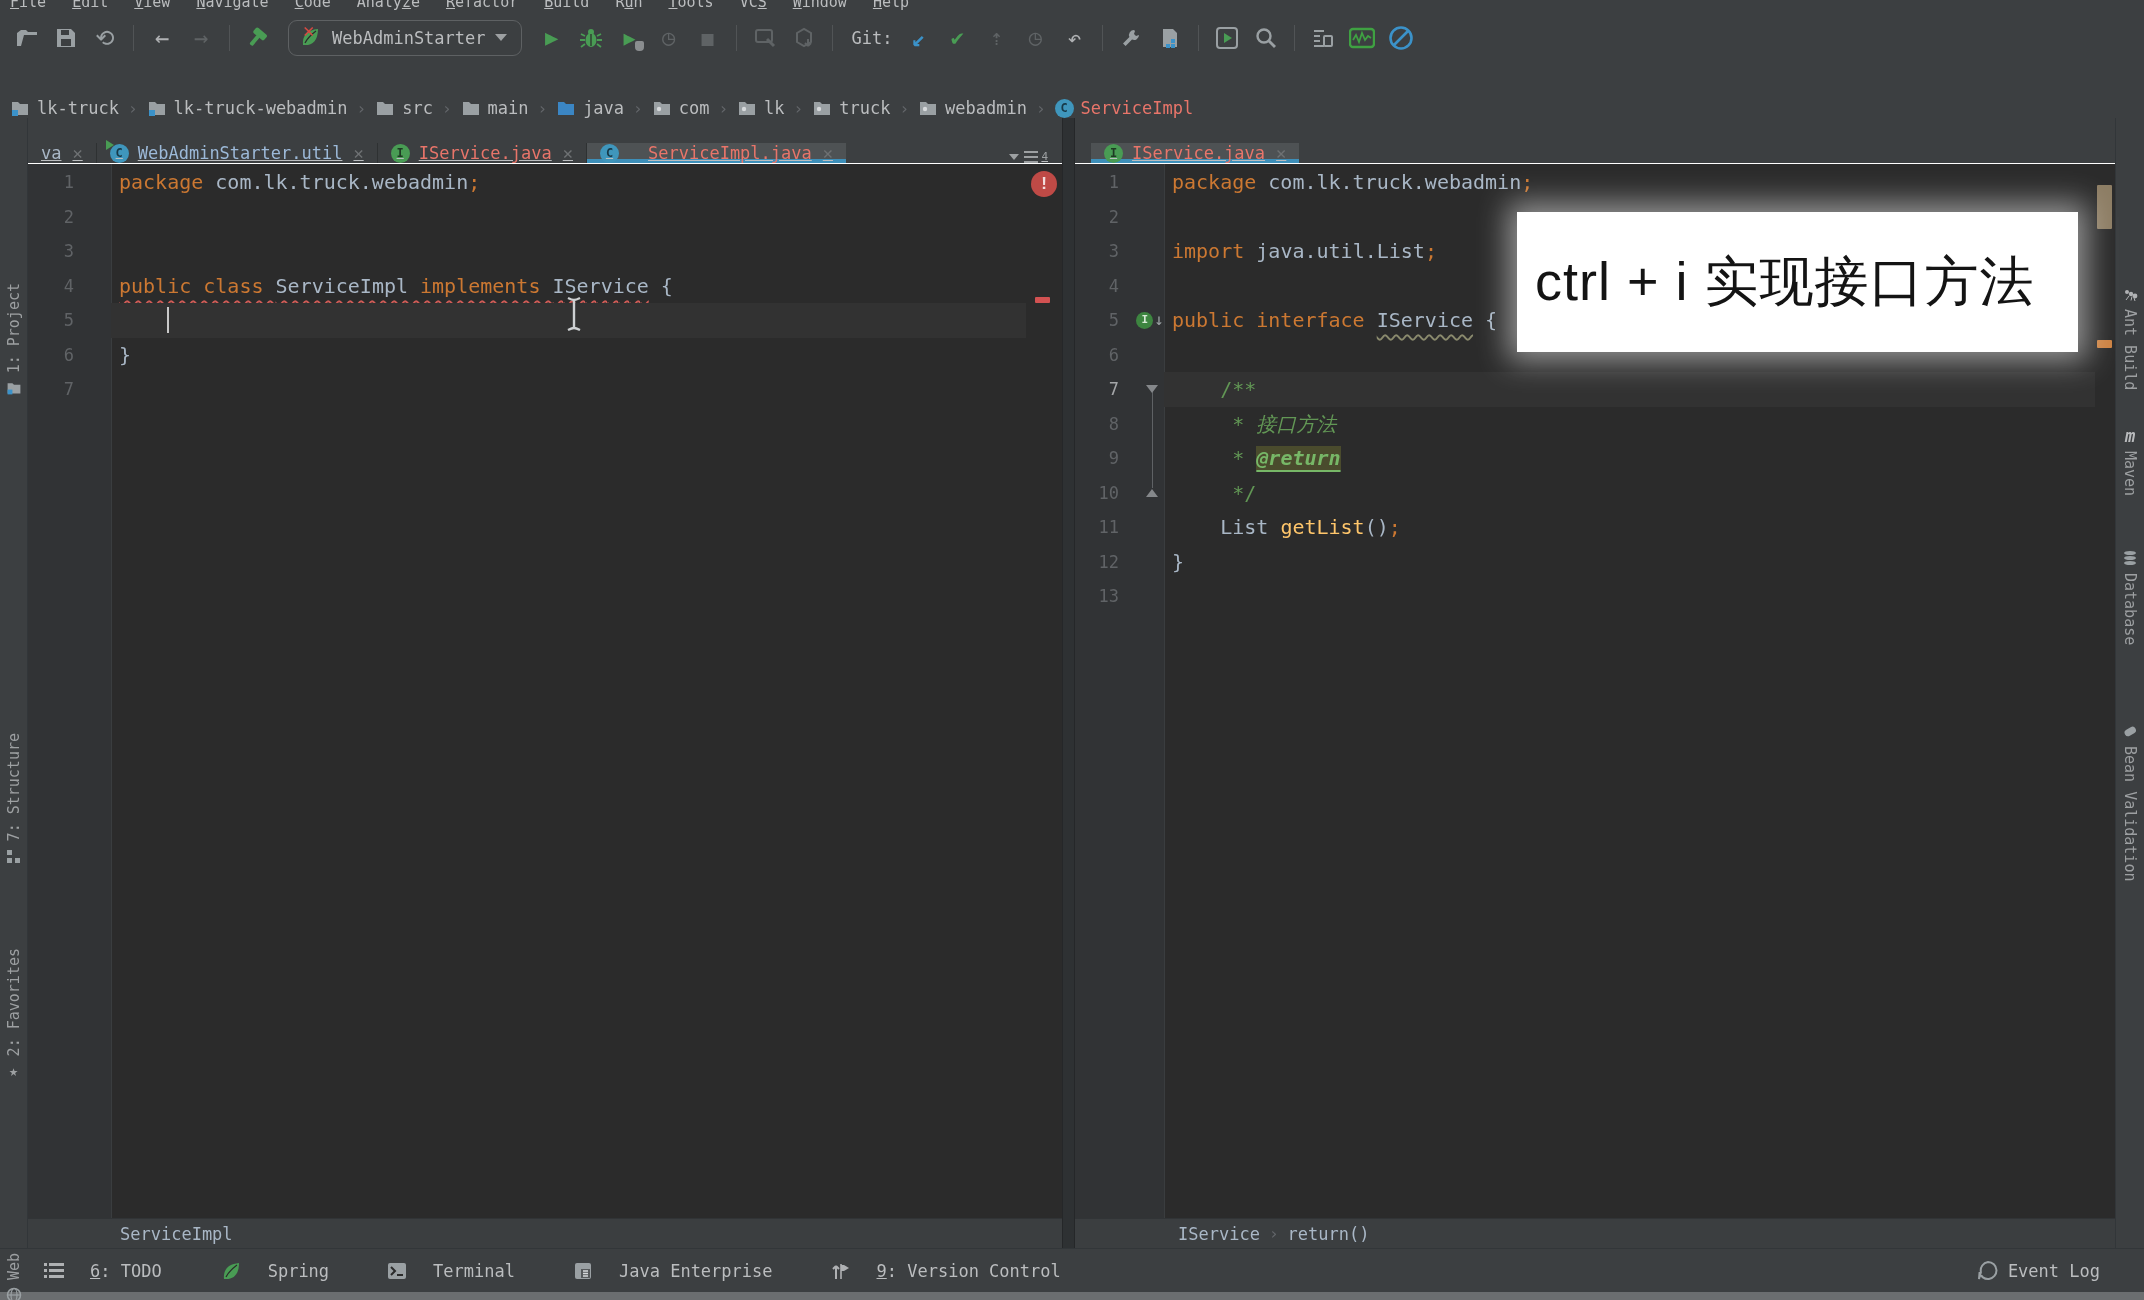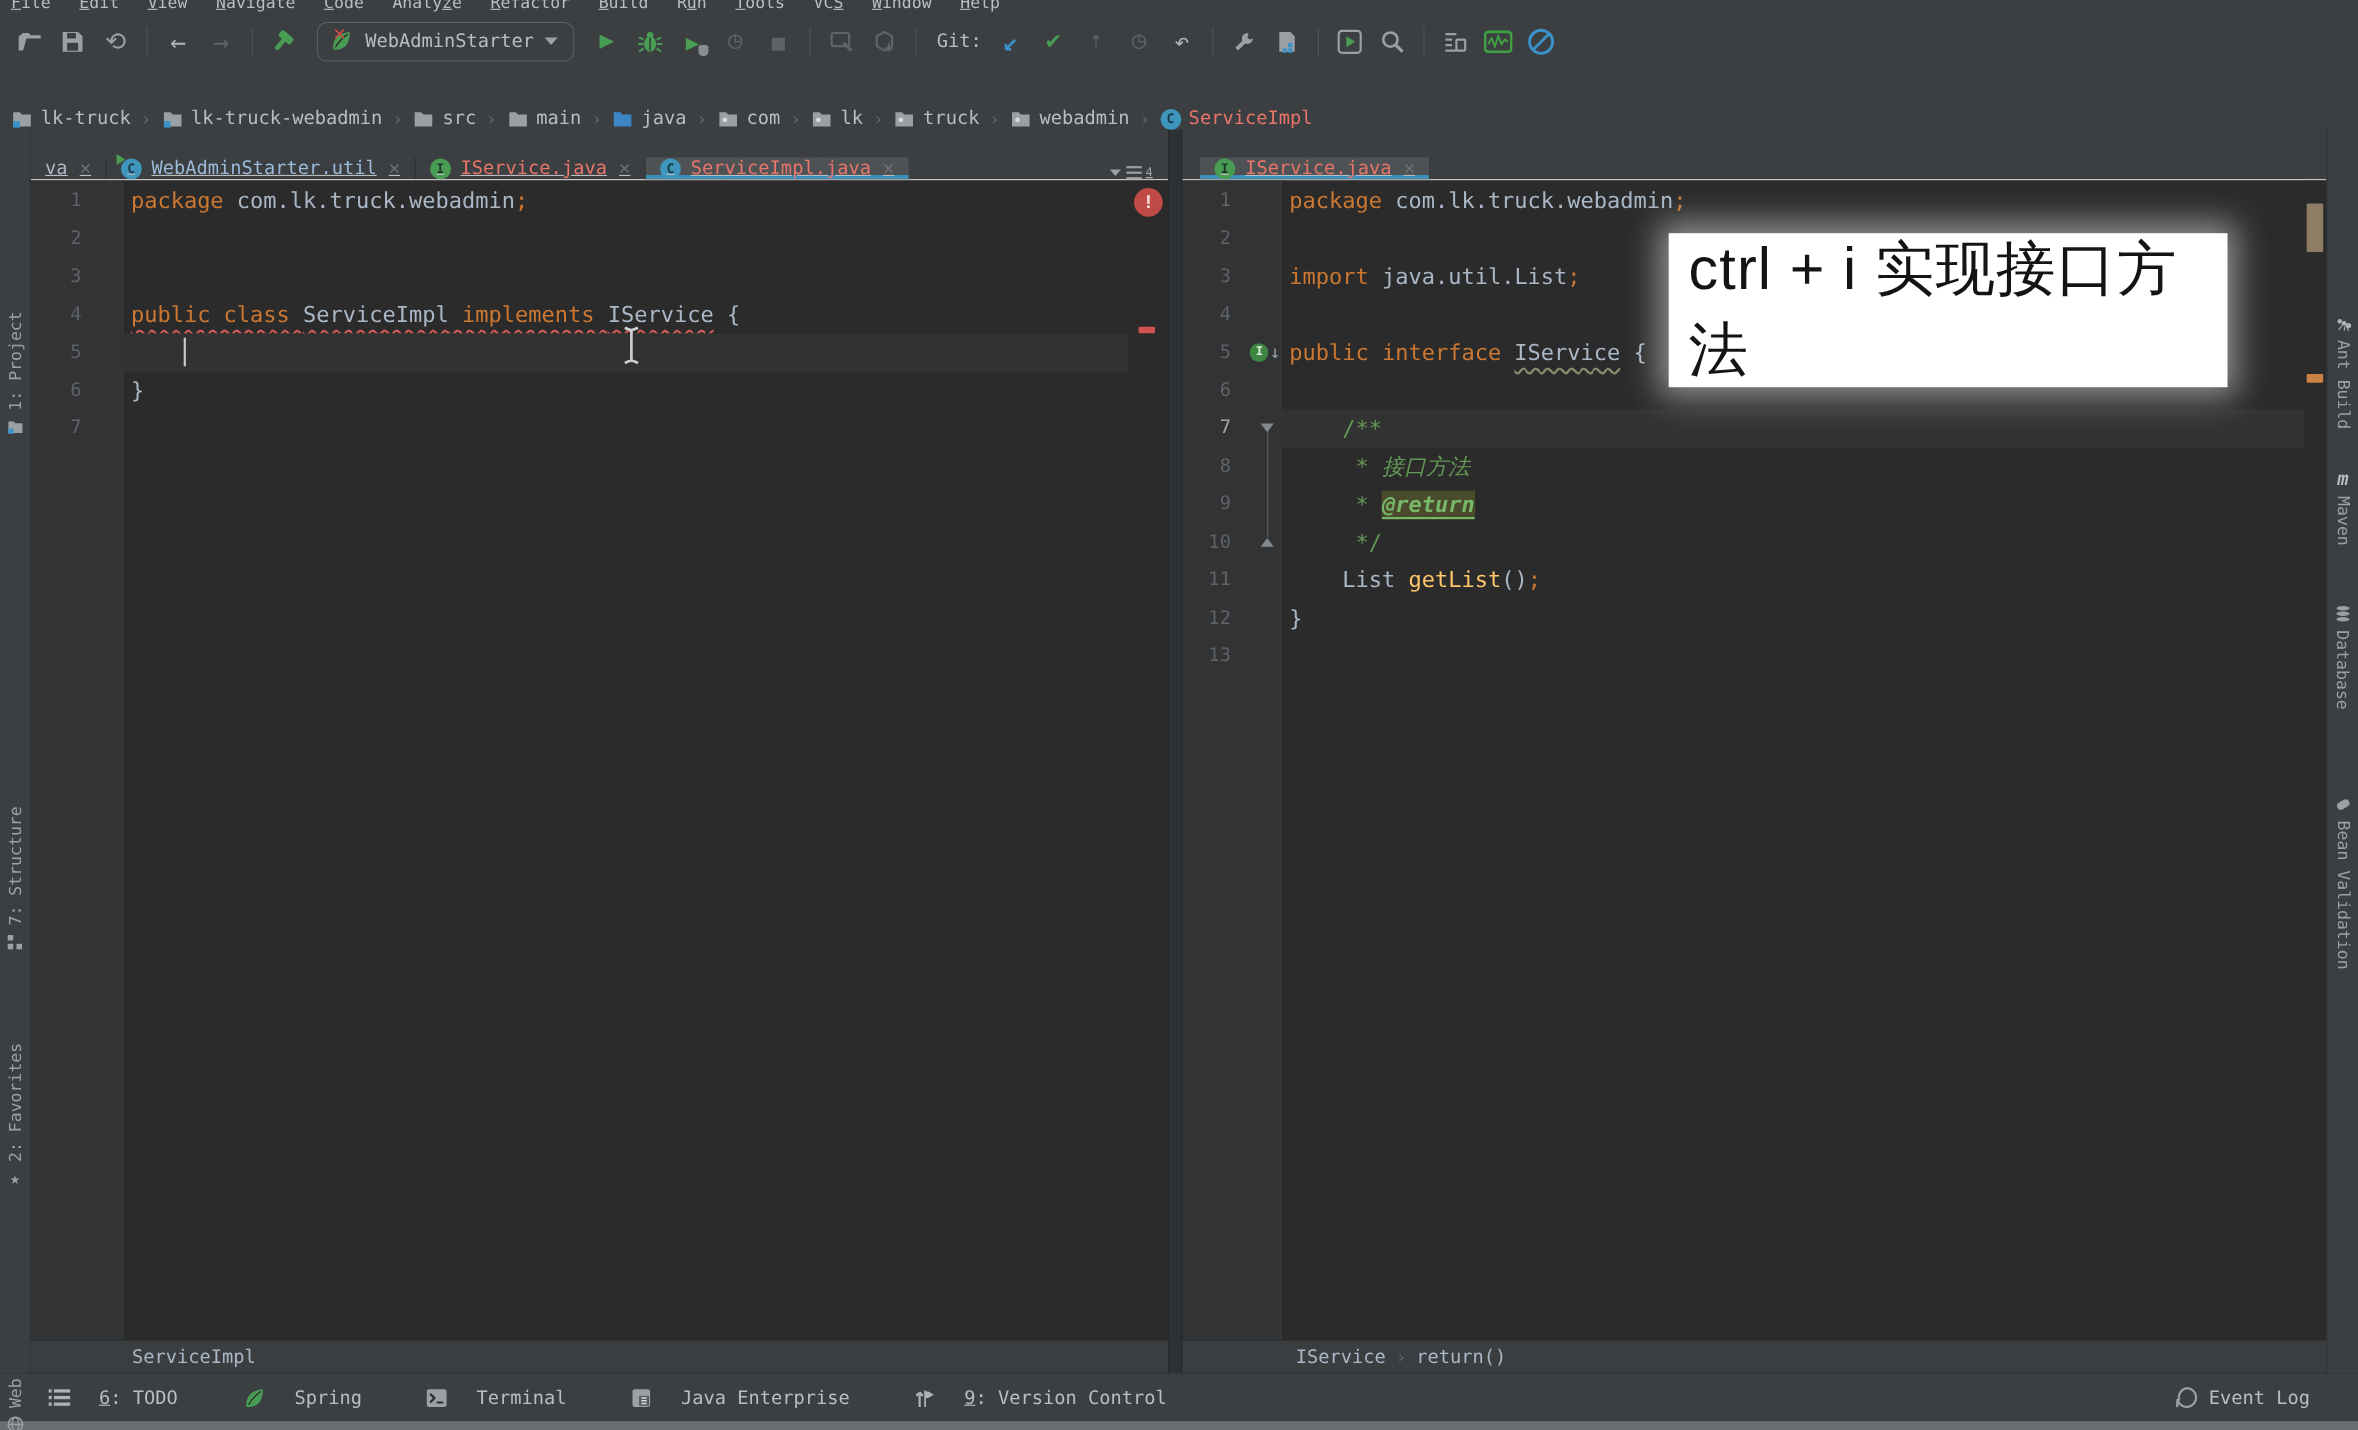--- a/index.html
+++ b/index.html
@@ -54,21 +54,21 @@
   .ed-col.leftcol{width:1034px;}
   .ed-col.rightcol{width:1040px;}
   .split{width:13px;background:#2e3133;border-left:1px solid #252729;border-right:1px solid #252729;flex:none;}
   .tabbar{height:46px;background:#3c3f41;display:flex;align-items:flex-end;border-bottom:1px solid #ffffff;flex:none;text-decoration:underline;}
   .tab{display:flex;align-items:center;gap:9px;padding:0 13px;font-size:17px;color:#a9b7c6;
        border-right:1px solid rgba(0,0,0,.22);position:relative;white-space:nowrap;}
   .tab.active{background:#4e5254;box-shadow:inset 0 -4px 0 #3d8fb9;}
   .tab .close{color:#6e7173;font-size:17px;margin-left:2px;}
   .tab .tlbl.blue{color:#9cb9d8;}
   .tab .tlbl.red{color:#e8756a;}
-  .tab .tlbl.wavy{text-decoration:underline wavy #cf5b56 1px;text-underline-offset:5px;}
+  .tab .tlbl.wavy{text-decoration:underline wavy #cf5b56 1px;text-underline-offset:5px;margin-left:20px;}
   .tab-overflow{margin-left:auto;display:flex;align-items:center;gap:5px;padding-right:14px;color:#9da0a2;}
   .tab-overflow .tri{width:0;height:0;border-left:5px solid transparent;border-right:5px solid transparent;border-top:6px solid #9da0a2;}
   .burger{display:flex;flex-direction:column;gap:3px;}
   .burger i{display:block;width:14px;height:2px;background:#9da0a2;}
   .ovf-count{font-size:11px;align-self:flex-end;margin-left:-2px;}
   
   .ed-body{position:relative;flex:1;display:flex;overflow:hidden;background:#2b2b2b;}
   .gutter-bg{position:absolute;top:0;bottom:0;left:0;background:#313335;border-right:1px solid #3a3d3f;}
   .rows{position:relative;flex:1;padding-top:1px;}
   .code-row{display:flex;height:34.5px;line-height:34.5px;font-size:20px;white-space:pre;}
@@ -103,21 +103,21 @@
   .ed-crumbs{height:30px;background:#3b3e40;border-top:1px solid #313436;display:flex;align-items:center;
              font-size:17px;color:#a9b7c6;flex:none;}
   
   .bottombar{height:44px;background:#3c3f41;border-top:1px solid #323639;display:flex;align-items:center;
              padding:0 44px;gap:58px;font-size:17px;color:#bbbdbf;}
   .bb-item{display:flex;align-items:center;gap:26px;white-space:nowrap;}
   .bb-item u{text-decoration:underline;}
   .bb-right{margin-left:auto;display:flex;align-items:center;gap:9px;}
   .statusstrip{height:8px;background:#6b6e70;}
   
-  .overlay{position:absolute;left:1517px;top:212px;width:508px;height:140px;background:#ffffff;
+  .overlay{position:absolute;left:1517px;top:212px;width:561px;height:140px;background:#ffffff;
            box-shadow:0 0 28px 9px rgba(255,255,255,.5);display:flex;align-items:center;
            padding-left:18px;z-index:50;}
   .overlay span{font-family:"Liberation Sans",sans-serif;font-size:54px;color:#141414;letter-spacing:1px;}
   
   .ibeam{position:absolute;z-index:40;}
   svg{display:block;}
 </style>
 </head>
 <body>
 

